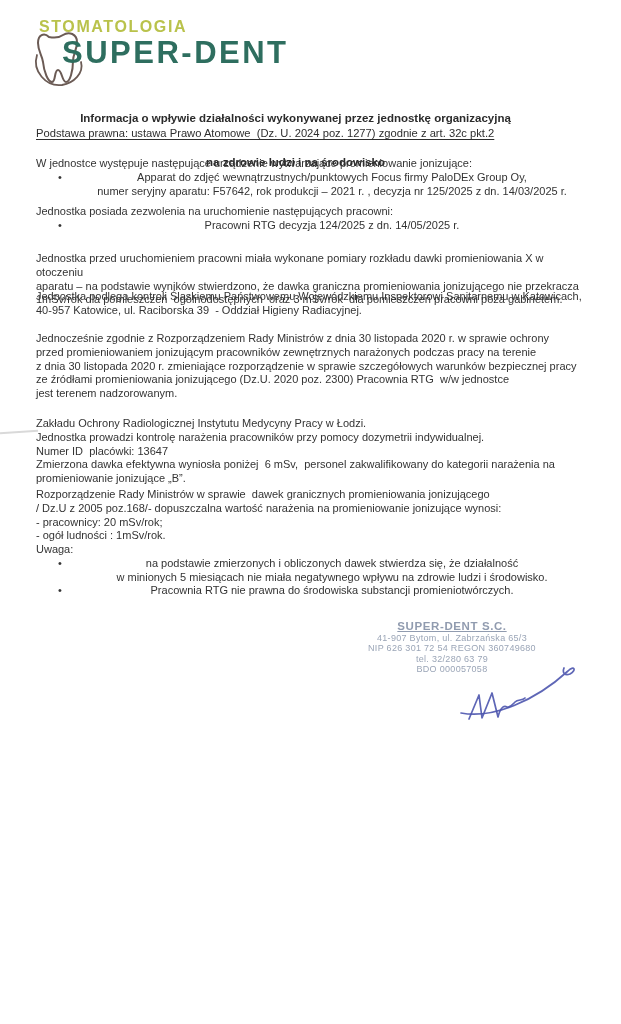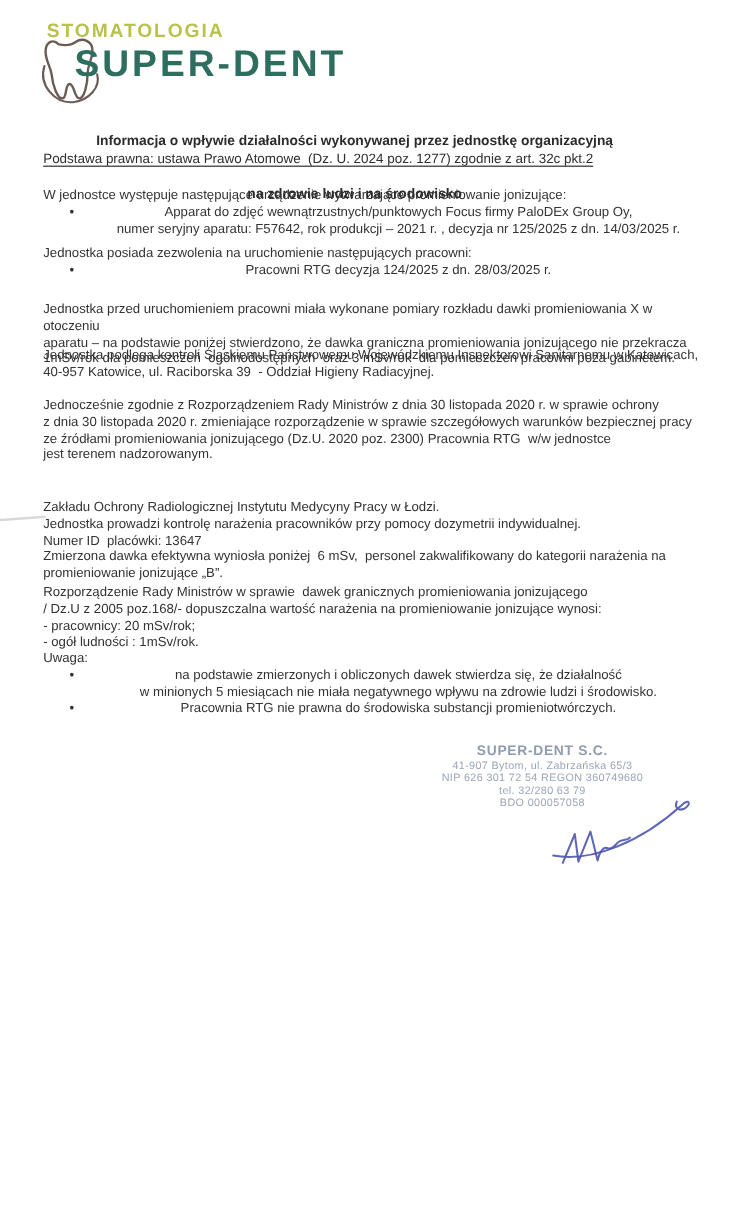--- a/index.html
+++ b/index.html
@@ -84,20 +84,21 @@
     font-size:9px; line-height:10.6px;
     letter-spacing:0.3px;
     filter:blur(0.3px);
     opacity:0.95;
   }
   .stamp .lines > div { white-space:pre-wrap; }
   .stamp .lines > div:first-child {
     font-size:11.5px; font-weight:bold;
     color:#8b96ab; letter-spacing:0.6px;
     margin-bottom:1px;
+    text-decoration:underline;
   }
 
   
   .signature-svg { top:655px; left:453px; }
 </style>
 </head>
 <body>
 
 <div class="abs logo-tagline">STOMATOLOGIA</div>
 
@@ -124,43 +125,44 @@
         <div>numer seryjny aparatu: F57642, rok produkcji – 2021 r. , decyzja nr 125/2025 z dn. 14/03/2025 r.</div>
       </div>
   </div>
 </div>
 
 <div class="abs para p-permits">
   <div class="intro">Jednostka posiada zezwolenia na uruchomienie następujących pracowni:</div>
   <div class="bullet-row">
     <span class="bullet-dot">•</span>
     <div class="lines">
-        <div>Pracowni RTG decyzja 124/2025 z dn. 28/03/2025 r.</div>
+        <div>Pracowni RTG decyzja 124/2025 z dn. 14/05/2025 r.</div>
       </div>
   </div>
 </div>
 
 <div class="abs para p-measure">
   <div class="lines">
       <div>Jednostka przed uruchomieniem pracowni miała wykonane pomiary rozkładu dawki promieniowania X w otoczeniu</div>
-      <div>aparatu – na podstawie poniżej stwierdzono, że dawka graniczna promieniowania jonizującego nie przekracza</div>
+      <div>aparatu – na podstawie wyników stwierdzono, że dawka graniczna promieniowania jonizującego nie przekracza</div>
       <div>1mSv/rok dla pomieszczeń  ogólnodostępnych  oraz 3 mSv/rok  dla pomieszczeń pracowni poza gabinetem.</div>
     </div>
 </div>
 
 <div class="abs para p-superv">
   <div class="lines">
       <div>Jednostka podlega kontroli Śląskiemu Państwowemu Wojewódzkiemu Inspektorowi Sanitarnemu w Katowicach,</div>
       <div>40-957 Katowice, ul. Raciborska 39  - Oddział Higieny Radiacyjnej.</div>
     </div>
 </div>
 
 <div class="abs para p-regul">
   <div class="lines">
       <div>Jednocześnie zgodnie z Rozporządzeniem Rady Ministrów z dnia 30 listopada 2020 r. w sprawie ochrony</div>
+      <div>przed promieniowaniem jonizującym pracowników zewnętrznych narażonych podczas pracy na terenie</div>
       <div>z dnia 30 listopada 2020 r. zmieniające rozporządzenie w sprawie szczegółowych warunków bezpiecznej pracy</div>
       <div>ze źródłami promieniowania jonizującego (Dz.U. 2020 poz. 2300) Pracownia RTG  w/w jednostce</div>
       <div>jest terenem nadzorowanym.</div>
     </div>
 </div>
 
 <div class="abs scan-line"></div>
 
 <div class="abs para p-dosim">
   <div class="lines">

